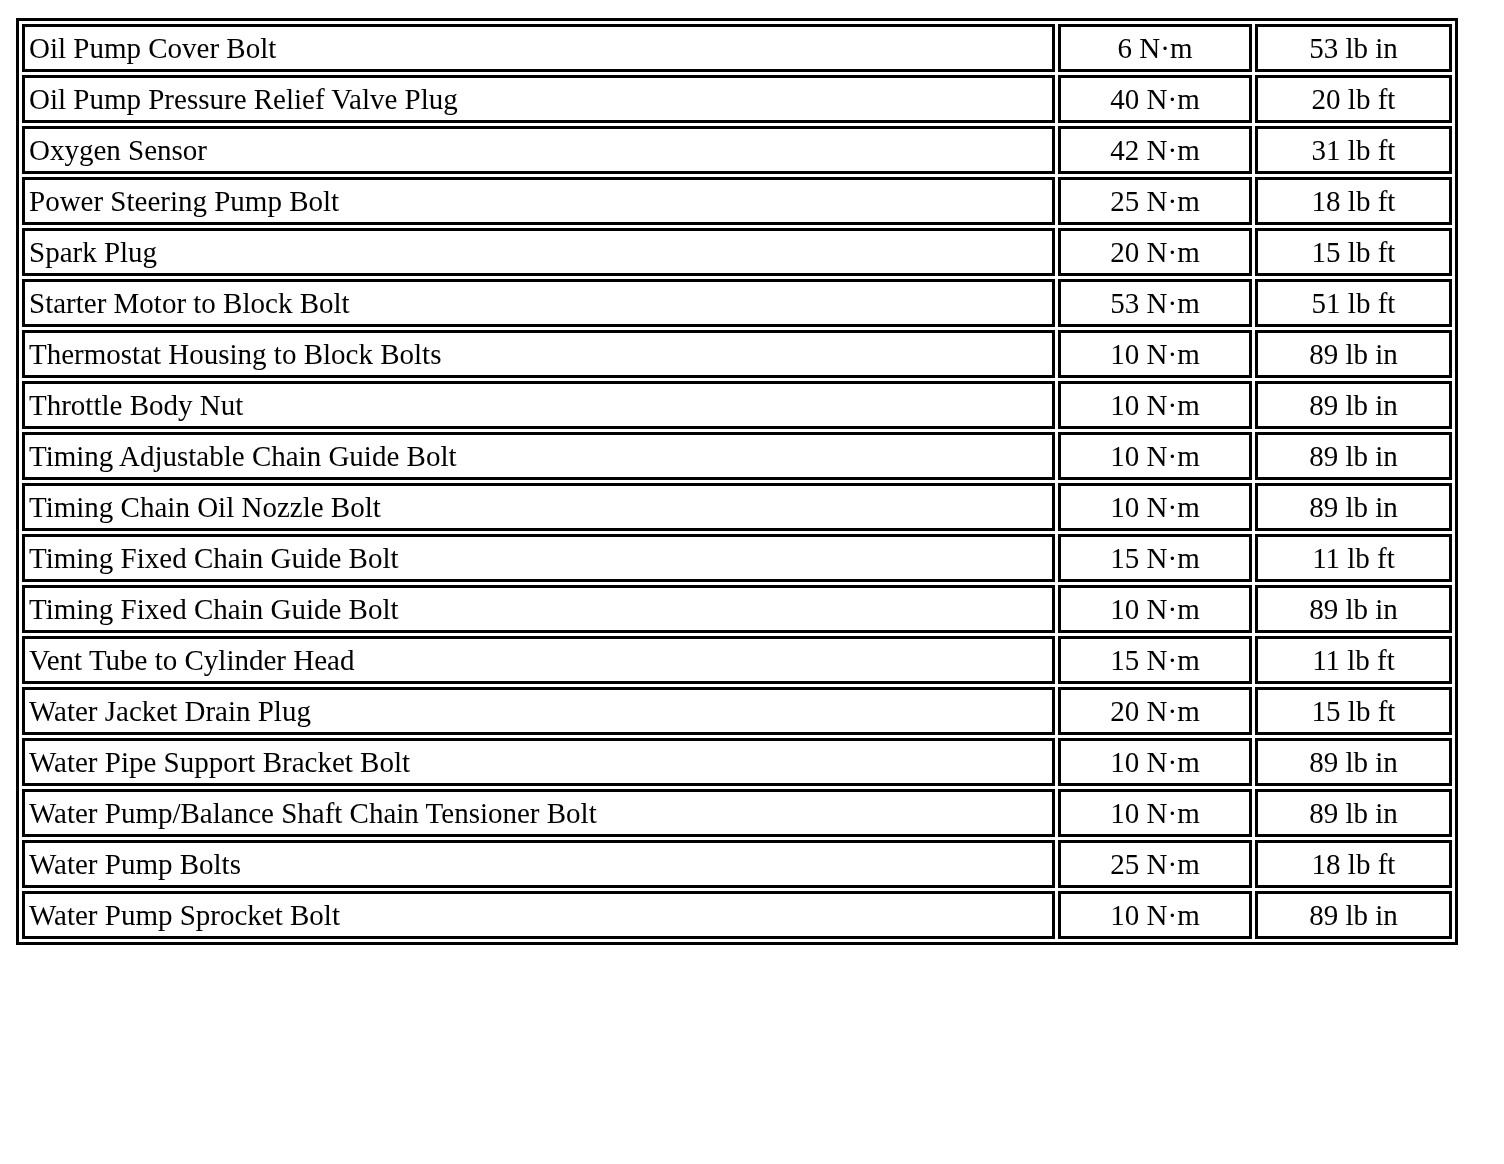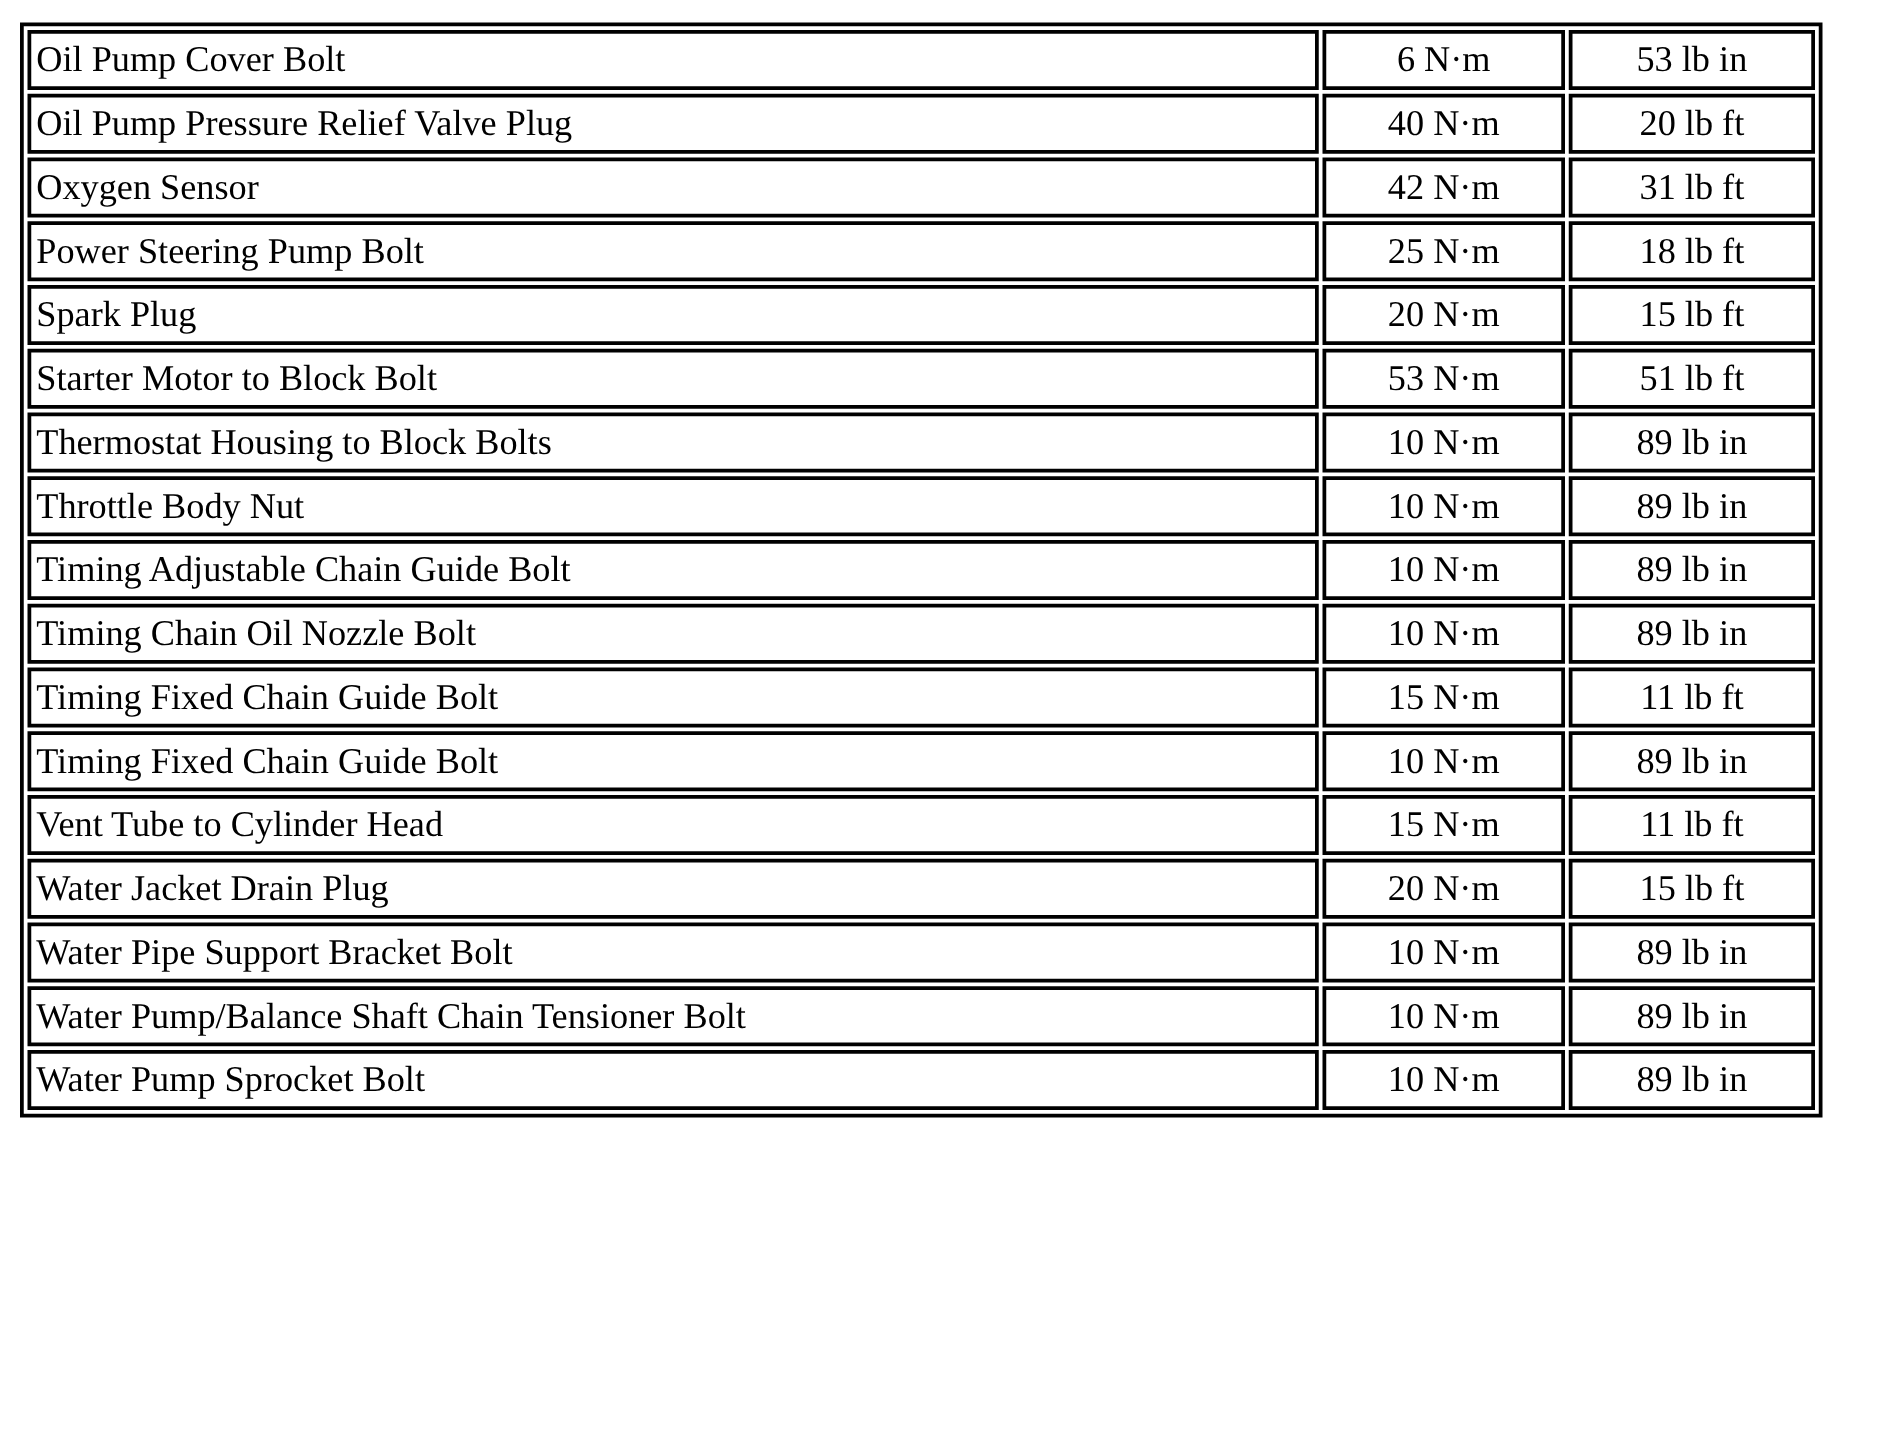--- a/index.html
+++ b/index.html
@@ -145,20 +145,25 @@
     <td class="col-imp">89 lb in</td>
   </tr>
 
 
   <tr>
     <td class="col-name">Water Pump/Balance Shaft Chain Tensioner Bolt</td>
     <td class="col-nm">10 N·m</td>
     <td class="col-imp">89 lb in</td>
   </tr>
 
+  <tr>
+    <td class="col-name">Water Pump Bolts</td>
+    <td class="col-nm">25 N·m</td>
+    <td class="col-imp">18 lb ft</td>
+  </tr>
 
   <tr>
     <td class="col-name">Water Pump Sprocket Bolt</td>
     <td class="col-nm">10 N·m</td>
     <td class="col-imp">89 lb in</td>
   </tr>
 </tbody>
 </table>
 
 </body></html>

